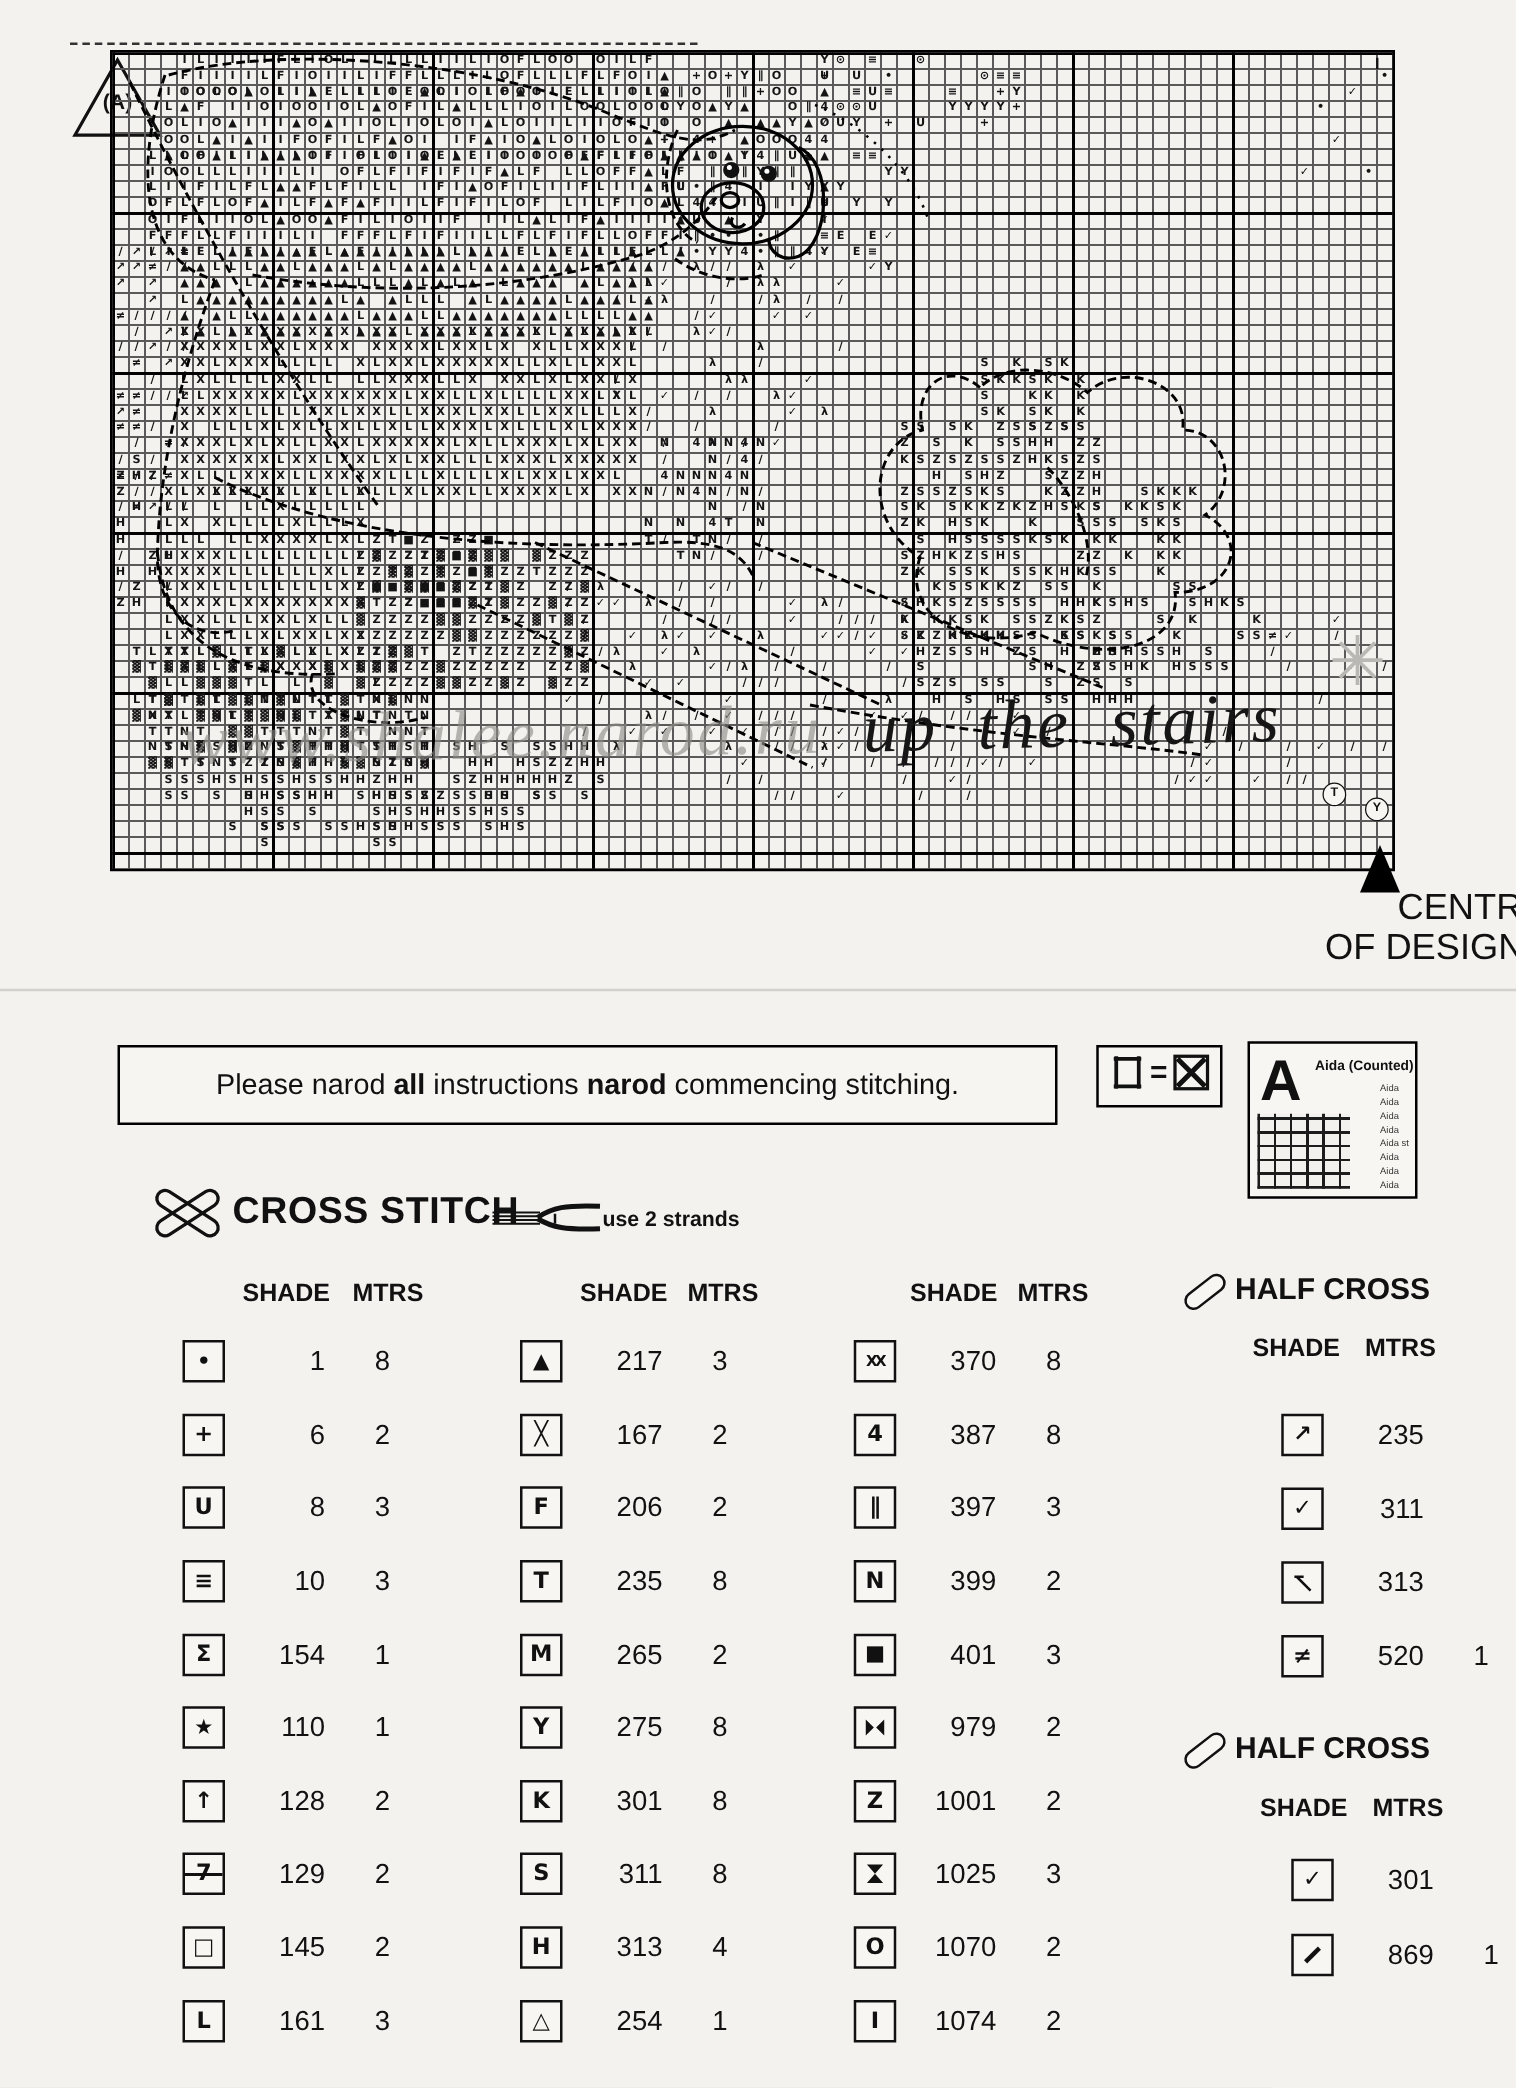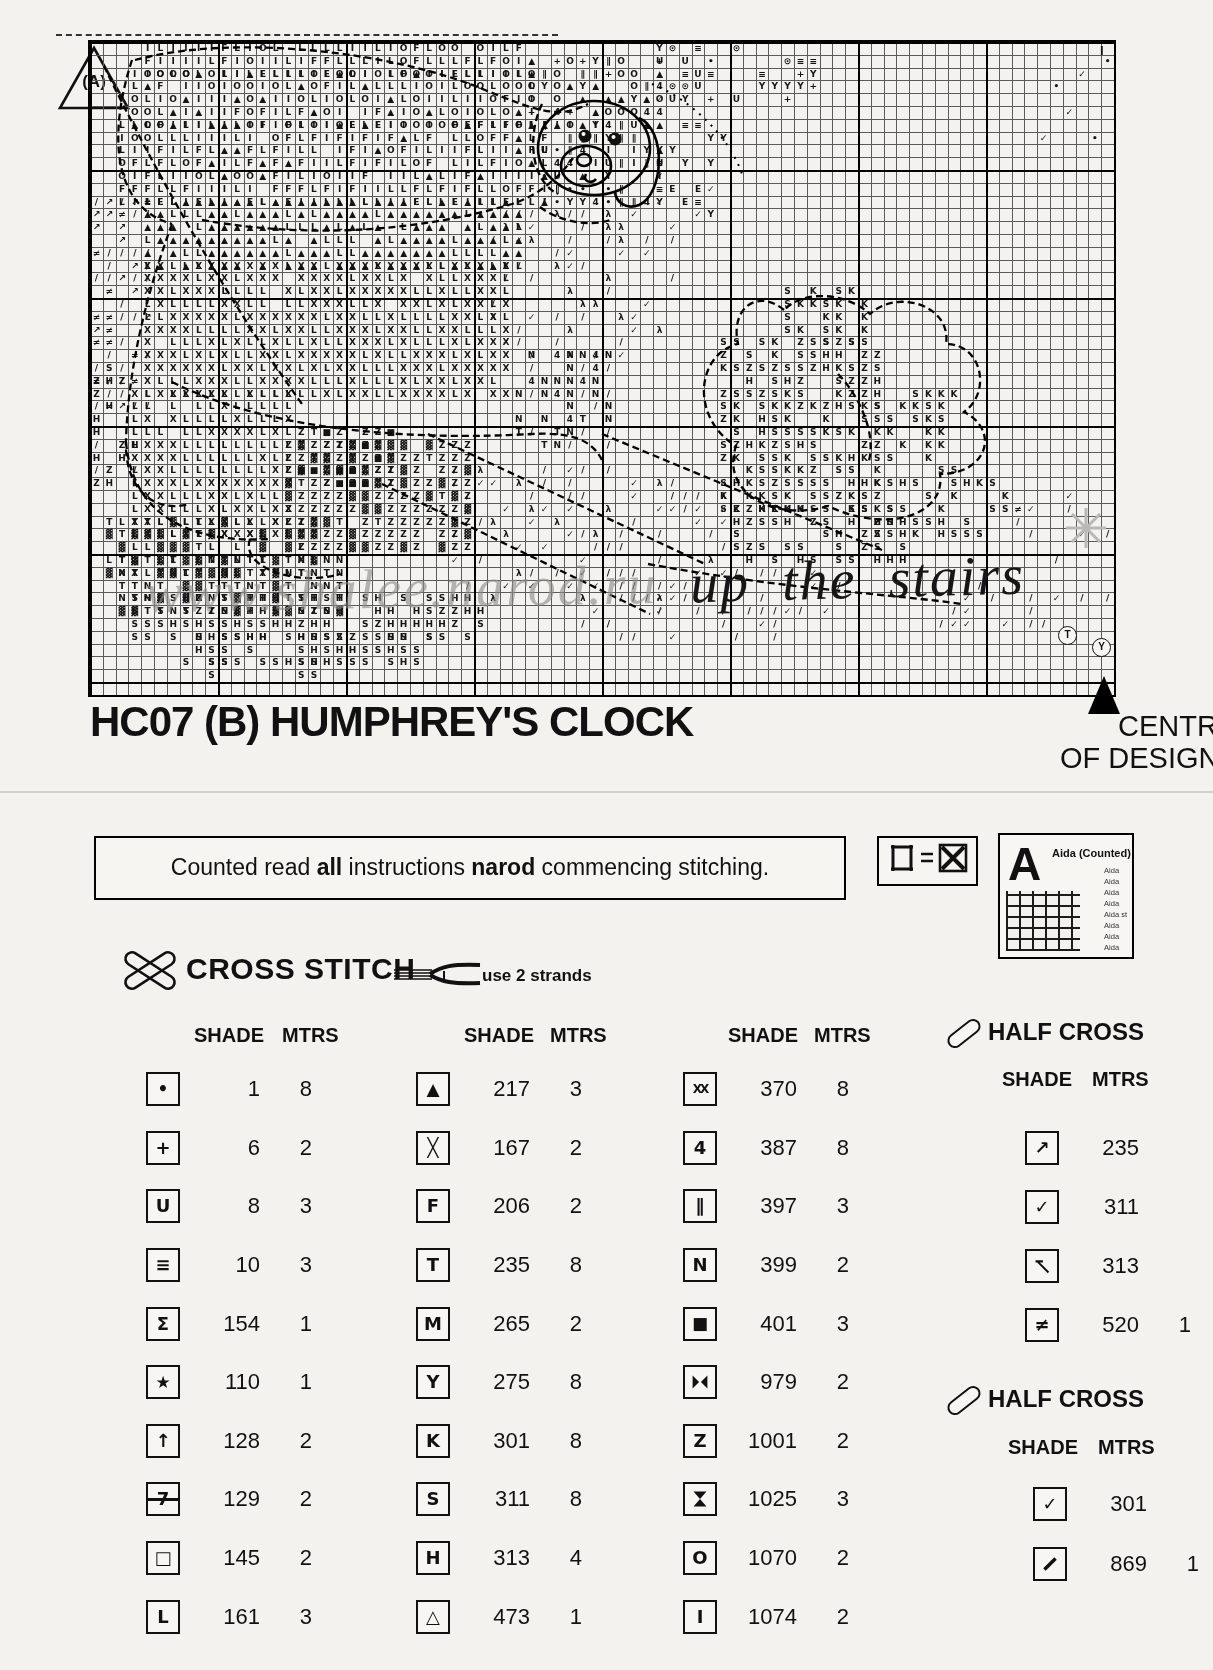--- a/index.html
+++ b/index.html
@@ -2431,31 +2431,30 @@
       </g>
     </svg>
 
     <div class="wm">www.shalee.narod.ru</div>
     <div class="stitchtext">up the stairs</div>
     <span class="circ circT">T</span>
     <span class="circ circY">Y</span>
     <span class="cornerI">I</span>
   </div>
 
-  <div class="title">HC07 (B) HUMPHREY'S CLOCK</div>
   <div class="centre">
     <div class="arrow"></div>
     <div class="cl1">CENTRE</div>
     <div class="cl2">OF DESIGN</div>
   </div>
 
   <div class="hr"></div>
 
   <div class="instr">
-    <span>Counted read </span><b>all</b><span> instructions </span><b>narod</b><span> commencing stitching.</span>
+    <span>Please narod </span><b>all</b><span> instructions </span><b>narod</b><span> commencing stitching.</span>
   </div>
 
   <div class="eqbox">
     <svg width="92" height="41" viewBox="0 0 92 41">
       <path d="M12,9 H34 M12,31 H34 M14,7 V33 M32,7 V33" stroke="#111" stroke-width="3" fill="none"></path>
       <path d="M42,16 H54 M42,23 H54" stroke="#111" stroke-width="2.6"></path>
       <rect x="61" y="7" width="26" height="26" fill="none" stroke="#111" stroke-width="2.6"></rect>
       <path d="M63,9 L85,31 M85,9 L63,31" stroke="#111" stroke-width="4"></path>
     </svg>
   </div>
@@ -2590,21 +2589,21 @@
         <span class="shade">311</span>
         <span class="mtrs">8</span>
       </div>
       <div class="leg-row">
         <div class="symbox">H</div>
         <span class="shade">313</span>
         <span class="mtrs">4</span>
       </div>
       <div class="leg-row">
         <div class="symbox">△</div>
-        <span class="shade">473</span>
+        <span class="shade">254</span>
         <span class="mtrs">1</span>
       </div>
     </div>
   <div class="leg-col" style="left:683px;top:1060px;">
       <div class="leg-row">
         <div class="symbox xx">XX</div>
         <span class="shade">370</span>
         <span class="mtrs">8</span>
       </div>
       <div class="leg-row">

